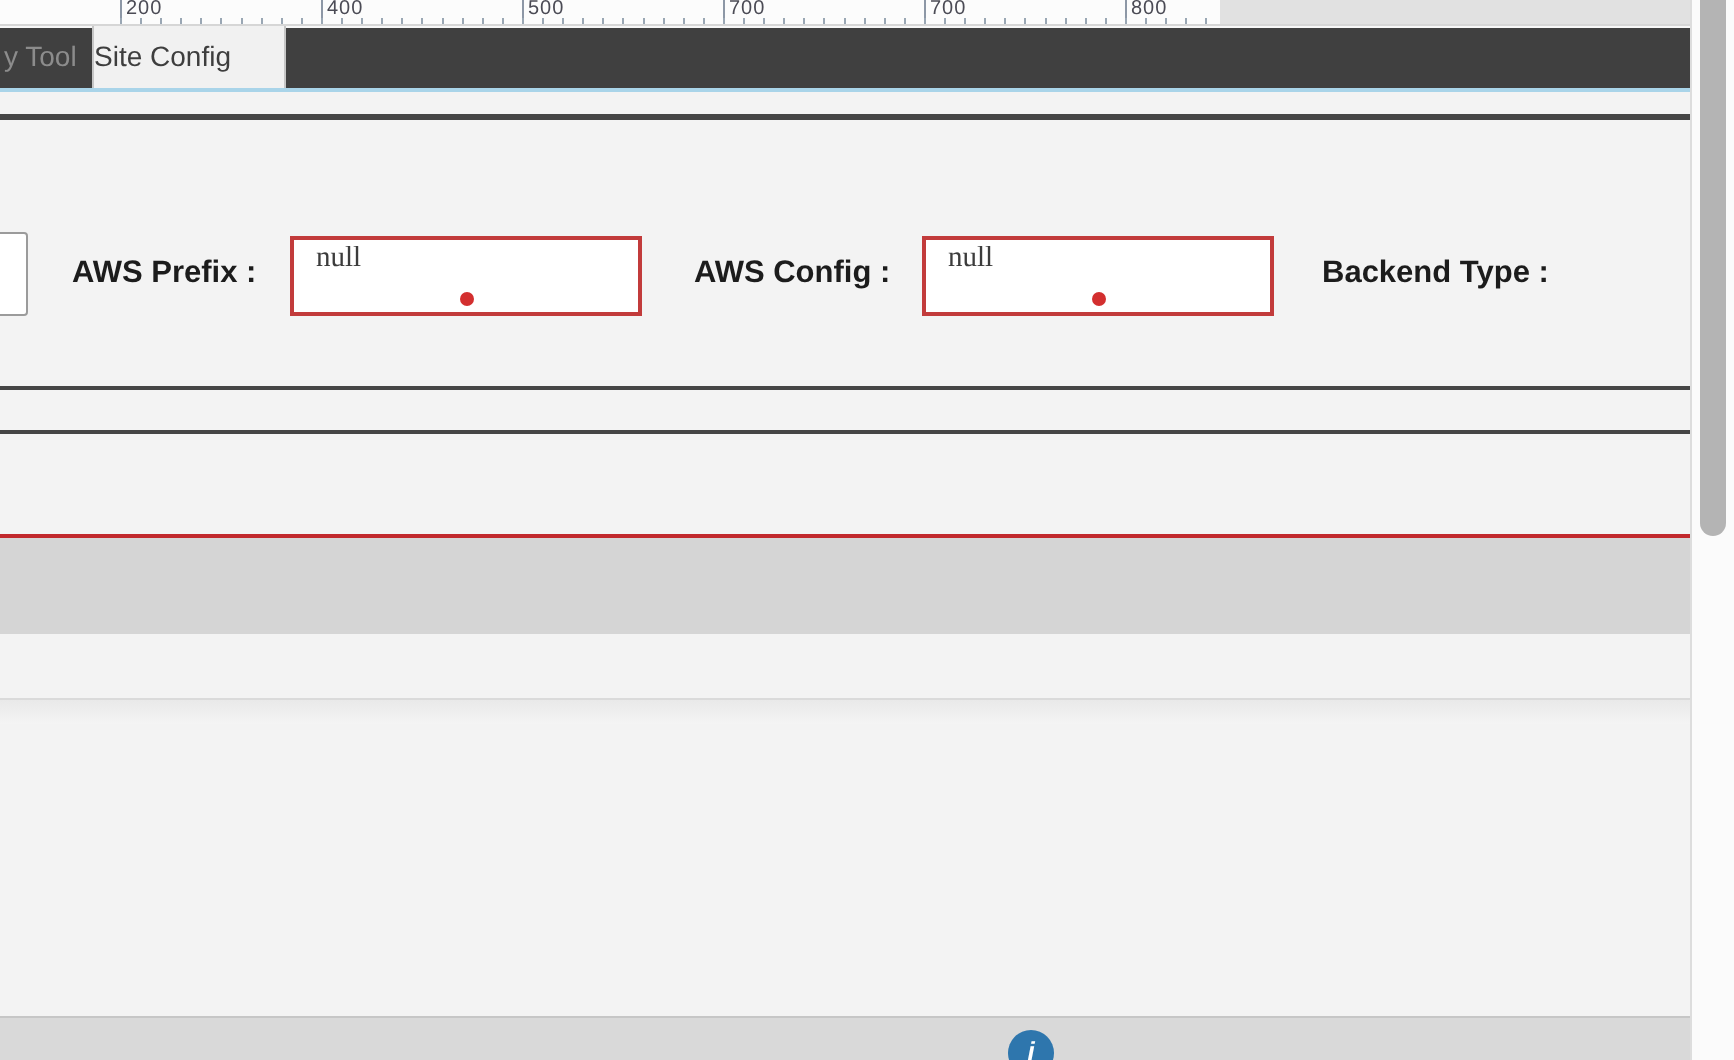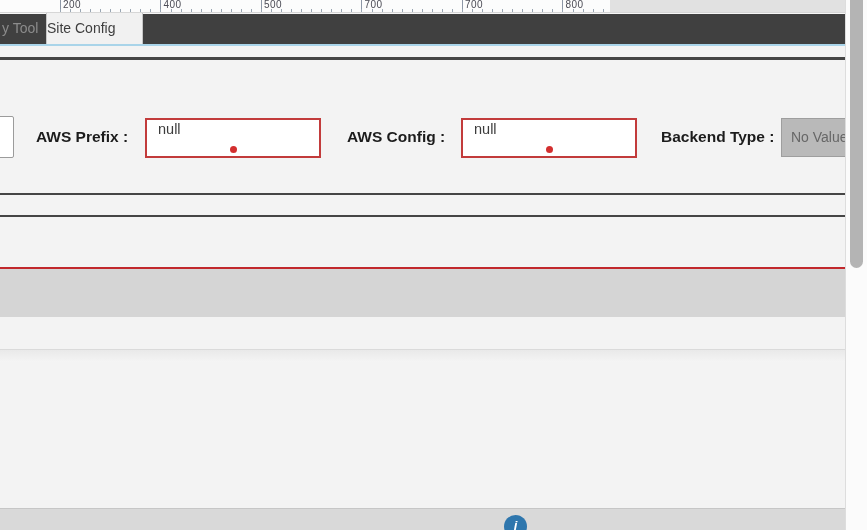--- a/index.html
+++ b/index.html
@@ -70,21 +70,21 @@
     background: #fff; border: 1px solid #9b9b9b; border-radius: 2px;
     box-sizing: border-box;
   }
   .field-box {
     top: 118px; width: 176px; height: 40px;
     background: #fff; border: 2px solid #c23b3b;
     box-sizing: border-box;
   }
   .field-input {
     width: 100%; height: 100%; border: none; outline: none; background: transparent;
-    font-family: Liberation Sans, sans-serif;
+    font-family: Liberation Serif, serif;
     font-size: 14.5px; color: #3c3c3c; padding: 0 0 18px 11px; box-sizing: border-box;
   }
   .err-dot {
     position: absolute; left: calc(50% - 3px); bottom: 3px;
     width: 7px; height: 7px; border-radius: 50%; background: #d32f2f;
   }
   .novalue-box {
     left: 781px; top: 118px; width: 72px; height: 39px;
     background: #b9b9b9; border: 1px solid #9e9e9e; box-sizing: border-box;
     font-size: 14px; color: #676767; line-height: 37px; padding-left: 9px;
@@ -153,21 +153,20 @@
     <span class="err-dot"></span>
   </div>
 
   <span class="abs form-label" style="left:347px;top:128px;">AWS Config :</span>
   <div class="abs field-box" style="left:461px;">
     <input class="field-input" type="text" value="null" style="">
     <span class="err-dot"></span>
   </div>
 
   <span class="abs form-label" style="left:661px;top:128px;">Backend Type :</span>
-  <div class="abs novalue-box">No Value</div>
 
   <div class="abs dark-line" style="top:193px;height:2px;"></div>
   <div class="abs dark-line" style="top:215px;height:2px;"></div>
 
   <div class="abs red-line"></div>
   <div class="abs gray-band">
     
   </div>
 
   <div class="abs shadow-edge"></div>

